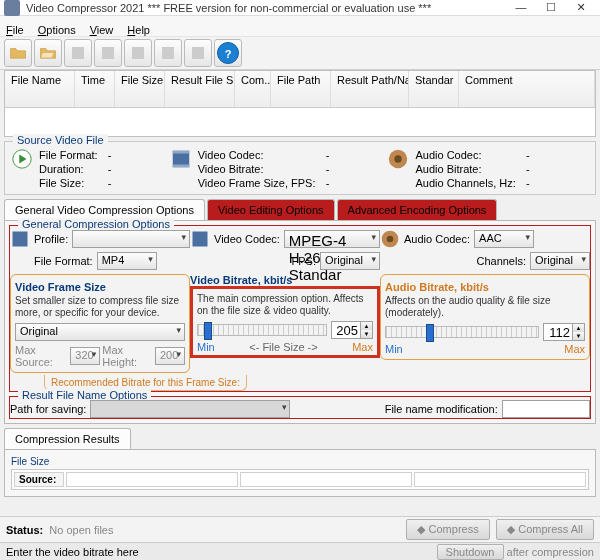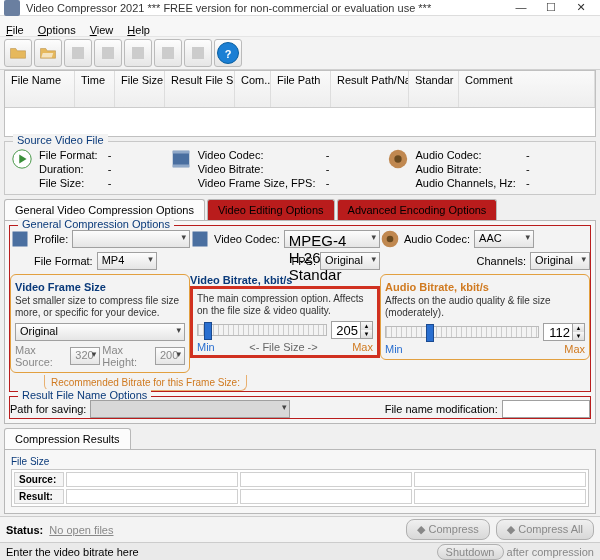--- a/index.html
+++ b/index.html
@@ -51,22 +51,22 @@
 .numbox input { border: none; width: 28px; text-align: right; padding: 0 2px; font-size: 13px; }
 .spin { width: 12px; display: flex; flex-direction: column; }
 .spin div { flex: 1; background: linear-gradient(#f8f8f8,#ddd); border-left: 1px solid #a0a0a0; font-size: 6px; text-align: center; line-height: 8px; }
 .rec-link { color: #d07a20; font-size: 10px; border: 1px solid #e8b070; border-top: none; padding: 2px 6px; margin: 0 4px; border-radius: 0 0 6px 6px; display: inline-block; }
 .row-line { display: flex; align-items: center; gap: 4px; margin-top: 3px; }
 .textfield { background: #fff; border: 1px solid #a0a0a0; height: 18px; flex: 1; }
 .cr-table { border: 1px solid #c8c8c8; background: #fff; width: 100%; }
 .cr-table td { border: 1px solid #d0d0d0; height: 14px; padding: 1px 4px; font-size: 10px; }
 .cr-table td:first-child { width: 50px; font-weight: bold; background: #f5f5f5; }
 .statusbar { position: absolute; bottom: 18px; left: 0; right: 0; height: 26px; border-top: 1px solid #ccc; background: #f3f3f3; display: flex; align-items: center; padding: 0 6px; gap: 6px; }
-.statusbar .status-txt { flex: 1; text-decoration: underline; }
-.big-btn { background: linear-gradient(#f0f0f0,#d8d8d8); border: 1px solid #b0b0b0; padding: 3px 10px; color: #888; border-radius: 8px; font-size: 11px; }
+.statusbar .status-txt { flex: 1; }
+.big-btn { background: linear-gradient(#f0f0f0,#d8d8d8); border: 1px solid #b0b0b0; padding: 3px 10px; color: #888; border-radius: 2px; font-size: 11px; }
 .footer { position: absolute; bottom: 0; left: 0; right: 0; height: 18px; background: #eaeaea; border-top: 1px solid #ccc; display: flex; align-items: center; padding: 0 6px; justify-content: space-between; font-size: 10px; }
 .disabled { color: #888; }
 .icon-folder { fill: #e6b85c; stroke: #a07020; stroke-width: 0.5; }
 </style>
 </head>
 <body>
 
 <div class="titlebar">
   <div class="app-icon"></div>
   <div class="title">Video Compressor 2021    *** FREE version for non-commercial or evaluation use ***</div>
@@ -330,26 +330,20 @@
 <div class="tabpanel" style="padding:6px">
   <div style="font-size:10px;color:#0a3a7a;margin-bottom:2px">File Size</div>
   <table class="cr-table">
     <tbody>
         <tr>
           <td>Source:</td>
           <td></td>
           <td></td>
           <td></td>
         </tr>
-    <tr>
-          <td>Result:</td>
-          <td></td>
-          <td></td>
-          <td></td>
-        </tr>
   </tbody>
     </table>
 </div>
 
 <div class="statusbar">
   <b>Status:</b>
   <span class="status-txt disabled">No open files</span>
   <span class="big-btn">◆ <span>Compress</span></span>
   <span class="big-btn">◆ <span>Compress All</span></span>
 </div>

